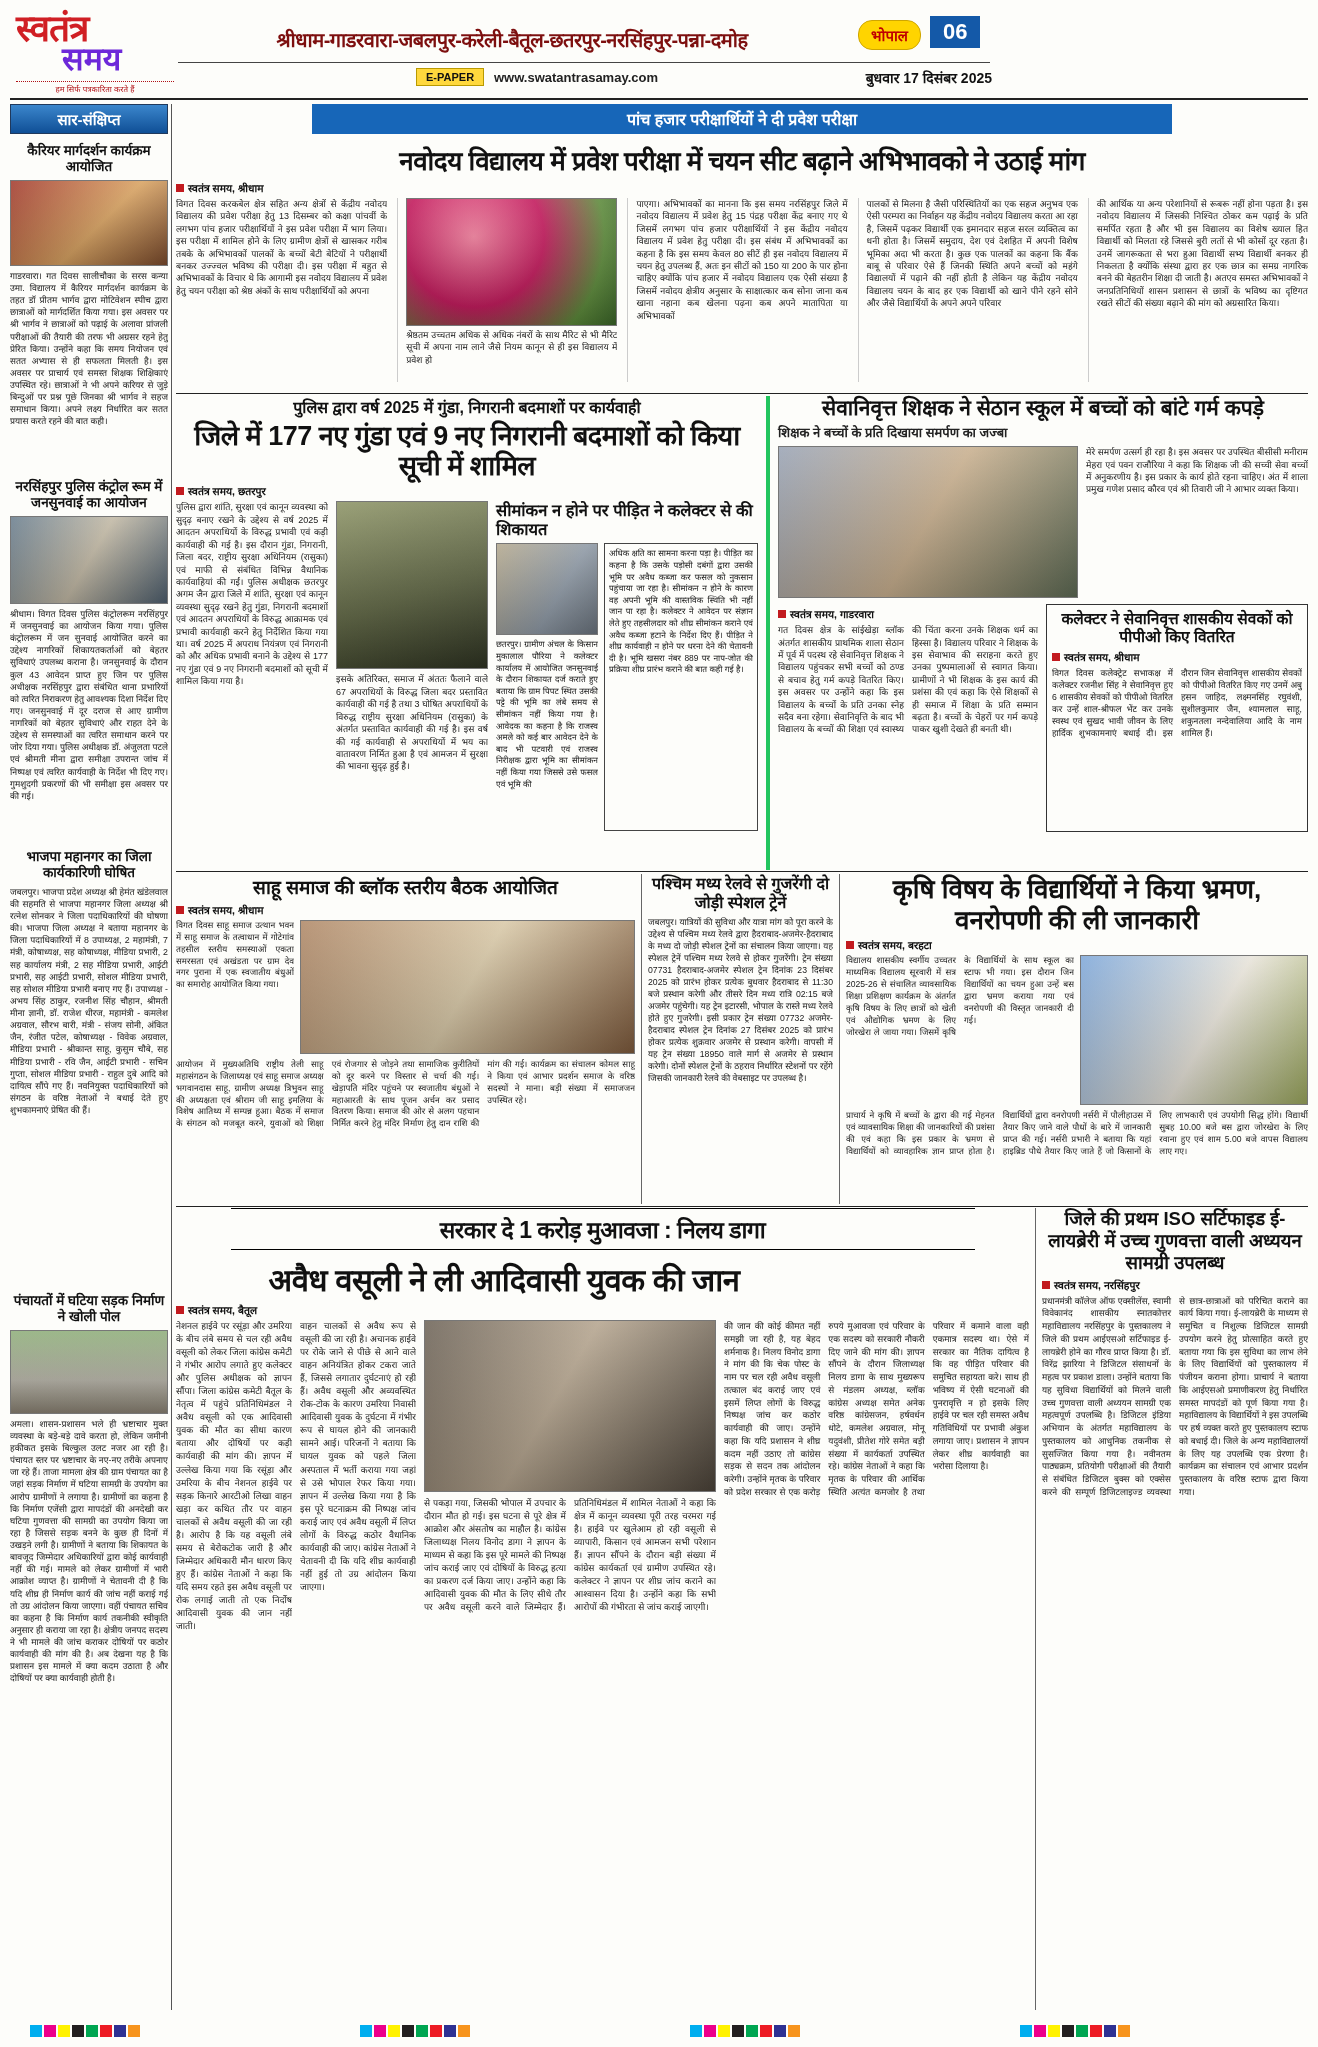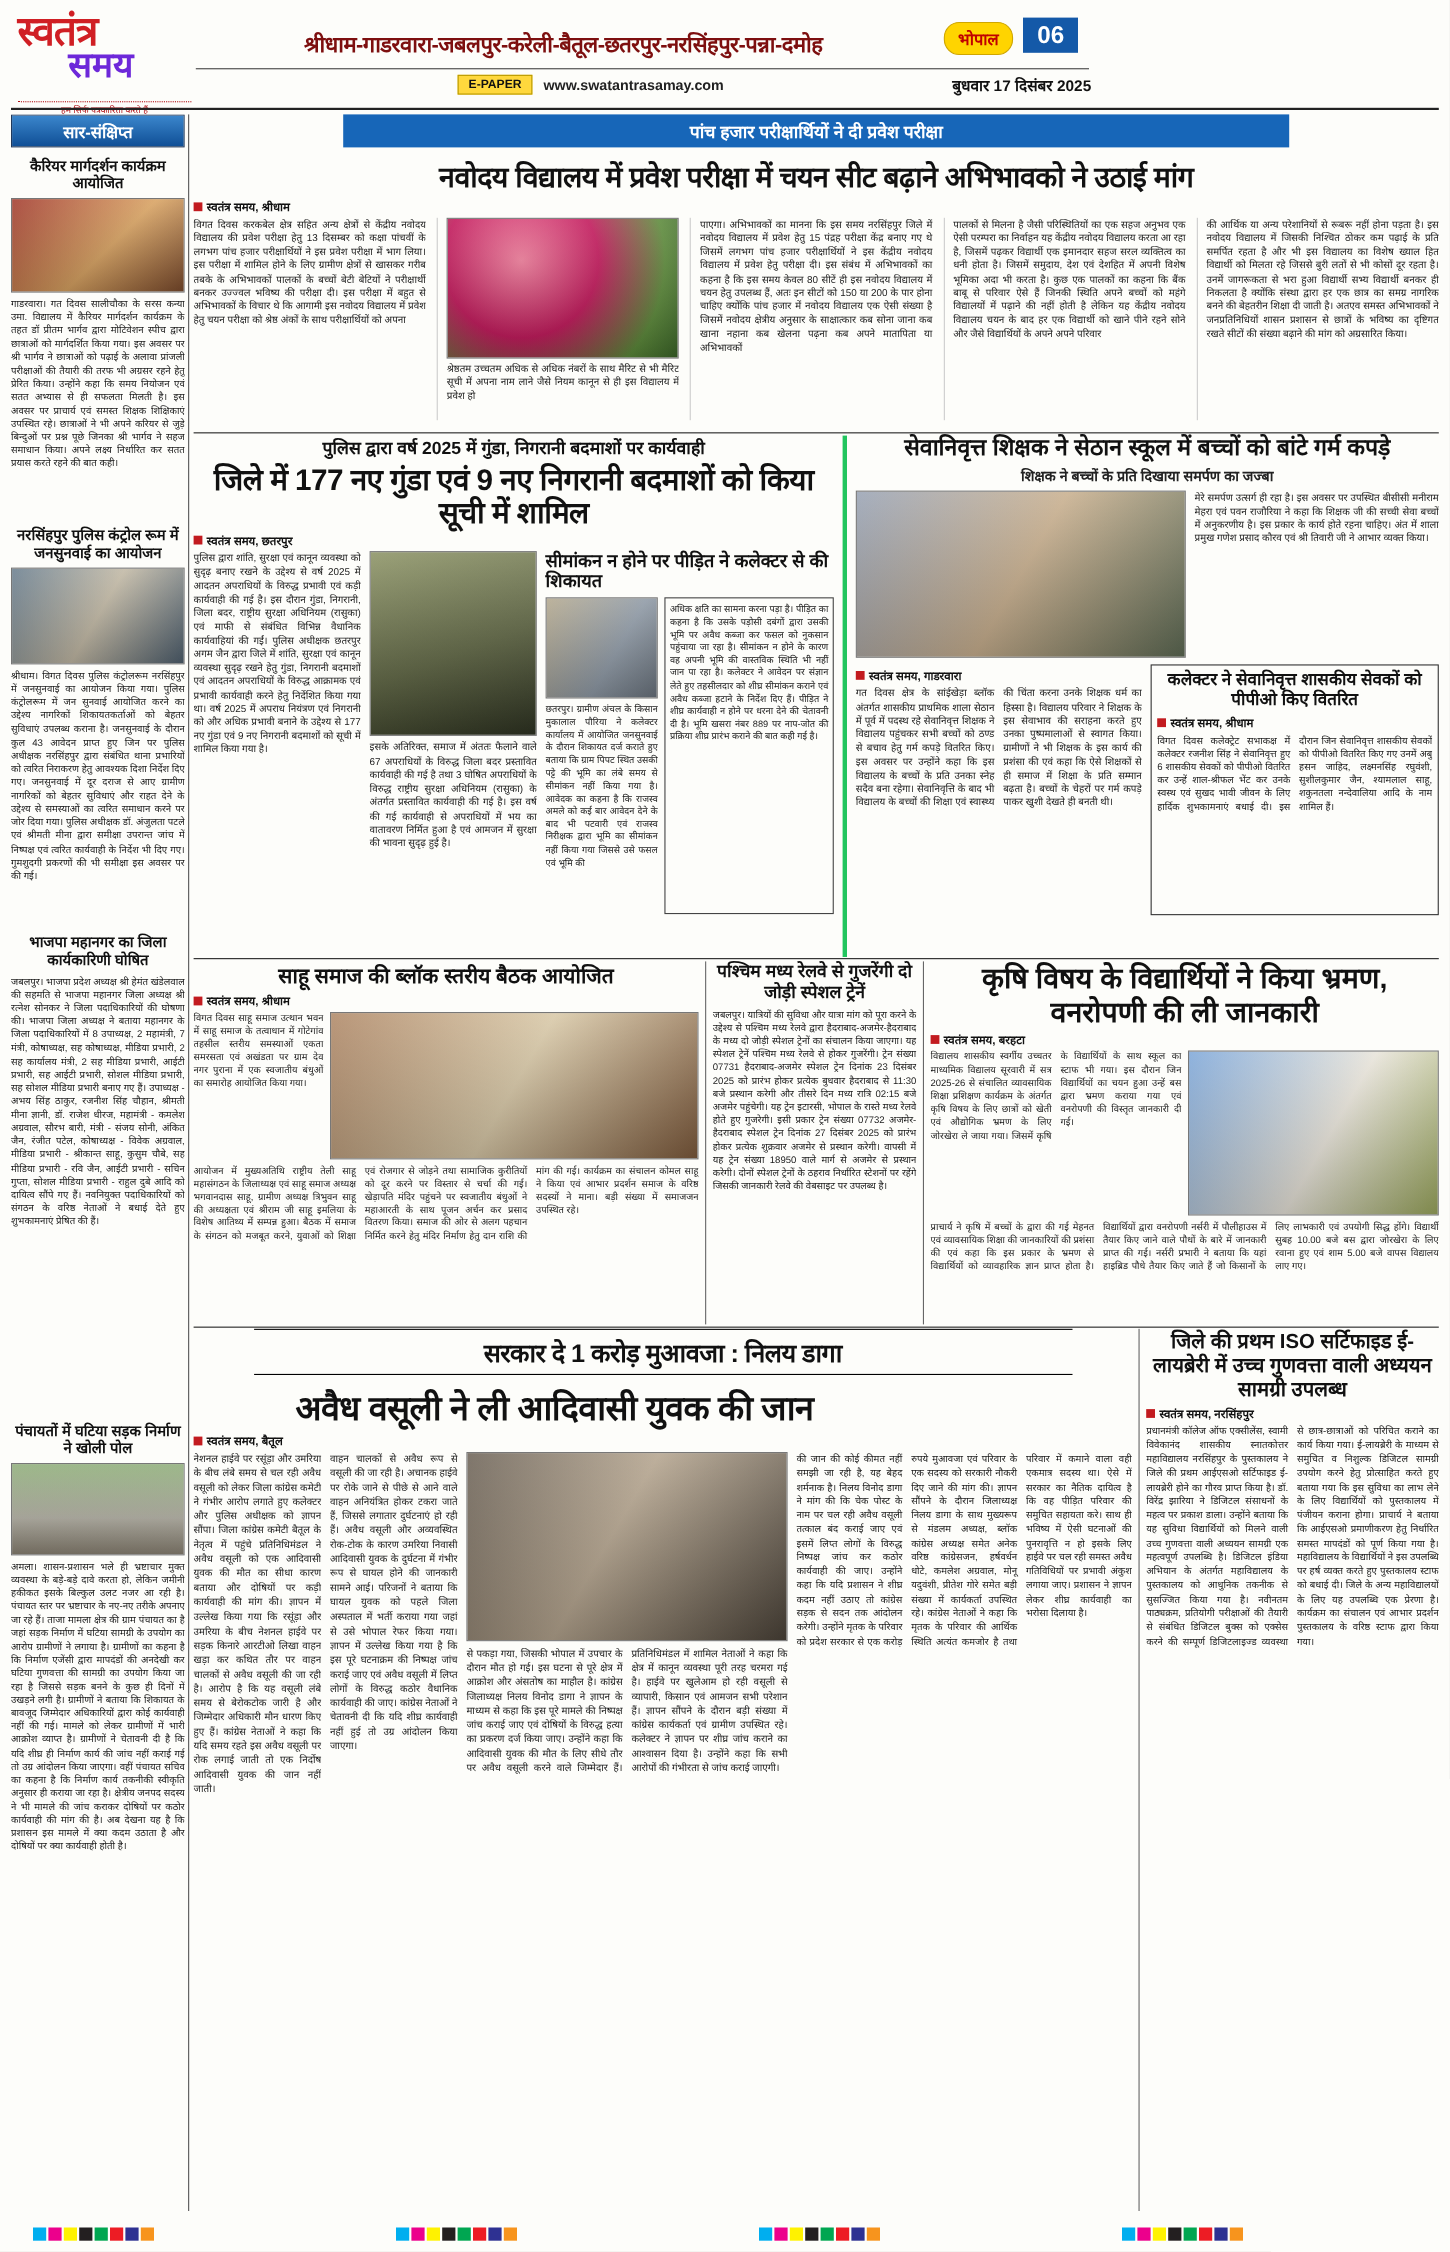--- a/index.html
+++ b/index.html
@@ -5,21 +5,21 @@
   * { margin:0; padding:0; box-sizing:border-box; }
   html,body { background:#e8e8e4; }
   body { font-family:"Liberation Sans","DejaVu Sans",sans-serif; }
   #page { position:relative; width:1318px; height:2047px; background:#fdfdfa; margin:0 auto; overflow:hidden; color:#111; }
 
   
   #header { position:absolute; left:0; top:4px; width:1266px; height:100px; }
   .logo { position:absolute; left:16px; top:6px; width:158px; height:86px; }
   .logo-top { font-size:37px; font-weight:800; color:#d01f24; line-height:1; letter-spacing:-1px; }
   .logo-bottom { font-size:32px; font-weight:800; color:#6d28d9; line-height:1; margin:-4px 0 0 46px; }
-  .logo-tag { font-size:8px; color:#b01116; text-align:center; margin-top:17px; border-top:1px dotted #b01116; padding-top:1px; }
+  .logo-tag { font-size:8px; color:#b01116; text-align:center; margin-top:6px; border-top:1px dotted #b01116; padding-top:1px; }
   .locations { position:absolute; left:178px; top:22px; width:668px; font-size:20px; font-weight:800; color:#7d0f0f; text-align:center; letter-spacing:-0.5px; }
   .loc-rule { position:absolute; left:178px; top:58px; width:812px; border-top:1px solid #444; }
   .city-badge { position:absolute; left:858px; top:16px; background:#ffd400; color:#c00000; font-weight:800; font-size:15px; padding:4px 12px; border-radius:14px; border:1px solid #cfa600; }
   .page-no { position:absolute; left:930px; top:12px; background:#1459a8; color:#fff; font-weight:800; font-size:22px; padding:3px 13px; }
   .epaper { position:absolute; left:416px; top:64px; background:#ffd83d; border:1px solid #b99a00; color:#111; font-weight:800; font-size:11px; padding:2px 9px; }
   .website { position:absolute; left:494px; top:66px; font-size:13px; font-weight:700; color:#222; }
   .date { position:absolute; left:820px; top:64px; width:172px; text-align:right; font-size:14px; font-weight:800; color:#111; }
   .head-rule { position:absolute; left:10px; top:94px; width:1298px; border-top:2px solid #222; }
 
   
@@ -67,21 +67,21 @@
   .gunda-content { display:flex; gap:8px; margin-top:2px; height:352px; }
   .gcol-a { width:152px; }
   .gcol-b { width:152px; }
   .sub-story { flex:1; }
   .sub-head { font-size:16.5px; font-weight:800; line-height:1.15; }
   .sub-row { display:flex; gap:6px; margin-top:4px; height:288px; }
   .sub-c2 { width:102px; }
   .sub-box { flex:1; border:1px solid #444; padding:4px; font-size:8.4px; }
   .mid-right { flex:1; padding-left:8px; }
   .teach-head { font-size:21px; font-weight:800; text-align:center; line-height:1.15; }
-  .teach-sub { font-size:13px; font-weight:700; text-align:center; margin-top:3px; color:#222; }
+  .teach-sub { font-size:13px; font-weight:700; text-align:left; margin-top:3px; color:#222; }
   .teach-row1 { display:flex; gap:8px; margin-top:5px; height:152px; }
   .teach-row2 { display:flex; gap:8px; margin-top:6px; height:228px; }
   .teach-botleft { width:260px; }
   .two-col { column-count:2; column-gap:8px; }
   .three-col { column-count:3; column-gap:8px; }
   .ppo-box { flex:1; border:1.5px solid #333; padding:5px; }
   .ppo-head { font-size:15.5px; font-weight:800; text-align:center; line-height:1.18; }
 
   #band-lower { top:874px; height:330px; display:flex; }
   .sahu { width:466px; border-right:1px solid #666; padding-right:6px; }

